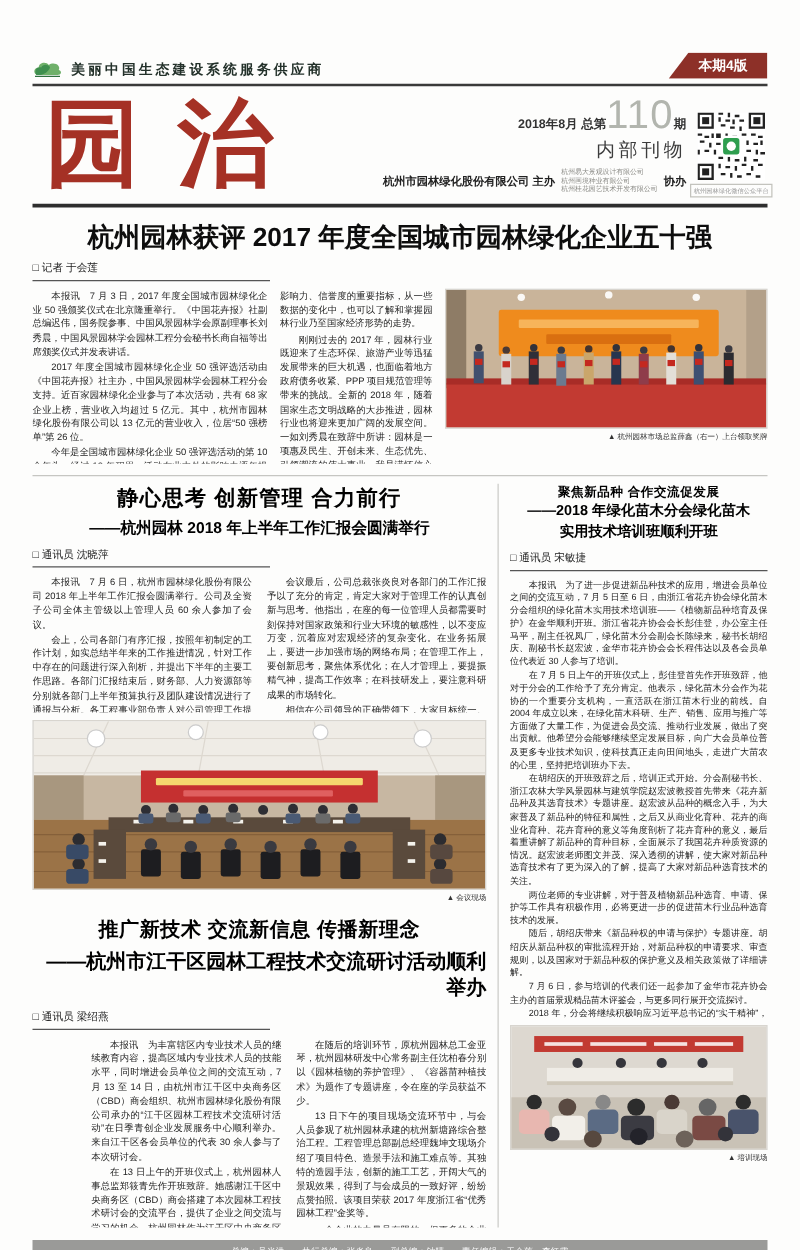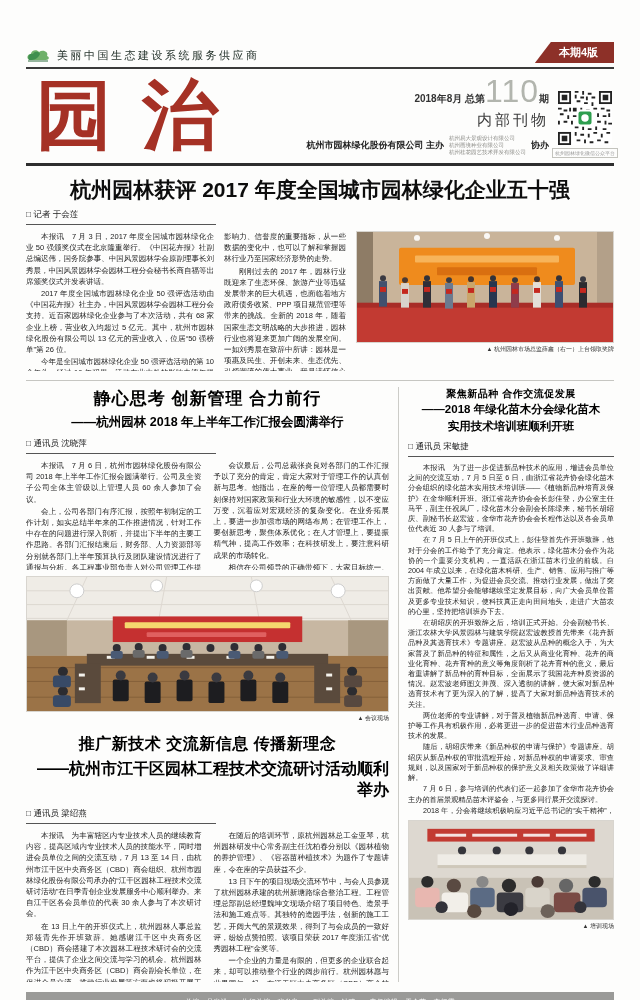--- a/index.html
+++ b/index.html
@@ -5,21 +5,21 @@
   * { box-sizing: border-box; margin: 0; padding: 0; }
   body { margin:0; background:#e9e9e7; font-family:"Liberation Sans","DejaVu Sans",sans-serif; }
   .sheet { width:640px; height:1000px; background:#fdfdfc; position:relative; overflow:hidden; margin:0 auto;
            box-shadow:0 0 6px rgba(0,0,0,.15); }
   .inner { padding:42px 26px 0 26px; }
 
   
   .topbar { display:flex; justify-content:space-between; align-items:flex-end;
             border-bottom:2px solid #3a3a3a; padding-bottom:4px; }
   .brand { display:flex; align-items:center; gap:7px; }
-  .slogan { font-size:11px; font-weight:normal; letter-spacing:2.5px; color:#23312a; }
+  .slogan { font-size:11px; font-weight:bold; letter-spacing:2.5px; color:#23312a; }
   .badge { background:#8d3028; color:#fff; font-size:11px; font-weight:bold;
            padding:3px 16px 3px 24px; clip-path:polygon(16px 0,100% 0,100% 100%,0 100%); }
 
   
   .mast { display:flex; margin-top:3px; height:86px;align-items:center; }
   .mast-title { flex:1; font-family:"DejaVu Serif","Liberation Serif",serif; font-weight:bold;
                 font-size:76px; line-height:88px; color:#a53125; letter-spacing:30px;
                 padding-left:10px; white-space:nowrap; overflow:hidden; }
   .mast-right { display:flex; gap:7px; align-items:flex-end; }
   .mast-info { text-align:right; padding-bottom:2px; }
@@ -58,21 +58,21 @@
 
   .mid-title { font-size:17px; font-weight:bold; text-align:center; letter-spacing:1px; }
   .mid-sub { font-size:12.5px; font-weight:bold; text-align:center; margin:4px 0 7px; }
   .two-col { display:flex; gap:12px; overflow:hidden; }
   .two-col > div { flex:1; }
   .mid-body { height:110px; }
   .mid-fig { margin-top:6px; }
 
   .bot-title { font-size:16px; font-weight:bold; text-align:center; margin-top:11px; letter-spacing:.5px; }
   .bot-sub { font-size:16px; font-weight:bold; text-align:right; margin:4px 0 7px; }
-  .bot-body { height:152px; }
+  .bot-body { height:152px;margin-left:47px; }
 
   .right-title { font-size:10px; font-weight:bold; text-align:center; letter-spacing:.5px; }
   .right-sub { font-size:11.5px; font-weight:bold; text-align:center; line-height:17px; }
   .right-byline { width:100%; margin-top:6px; }
   .right-text { height:352px; overflow:hidden; }
   .right-text p.body { font-size:7.2px; line-height:10.2px; }
   .right-fig { margin-top:5px; }
 
   
   .footer { margin-top:10px; background:#9a9a98; color:#fff; text-align:center;

